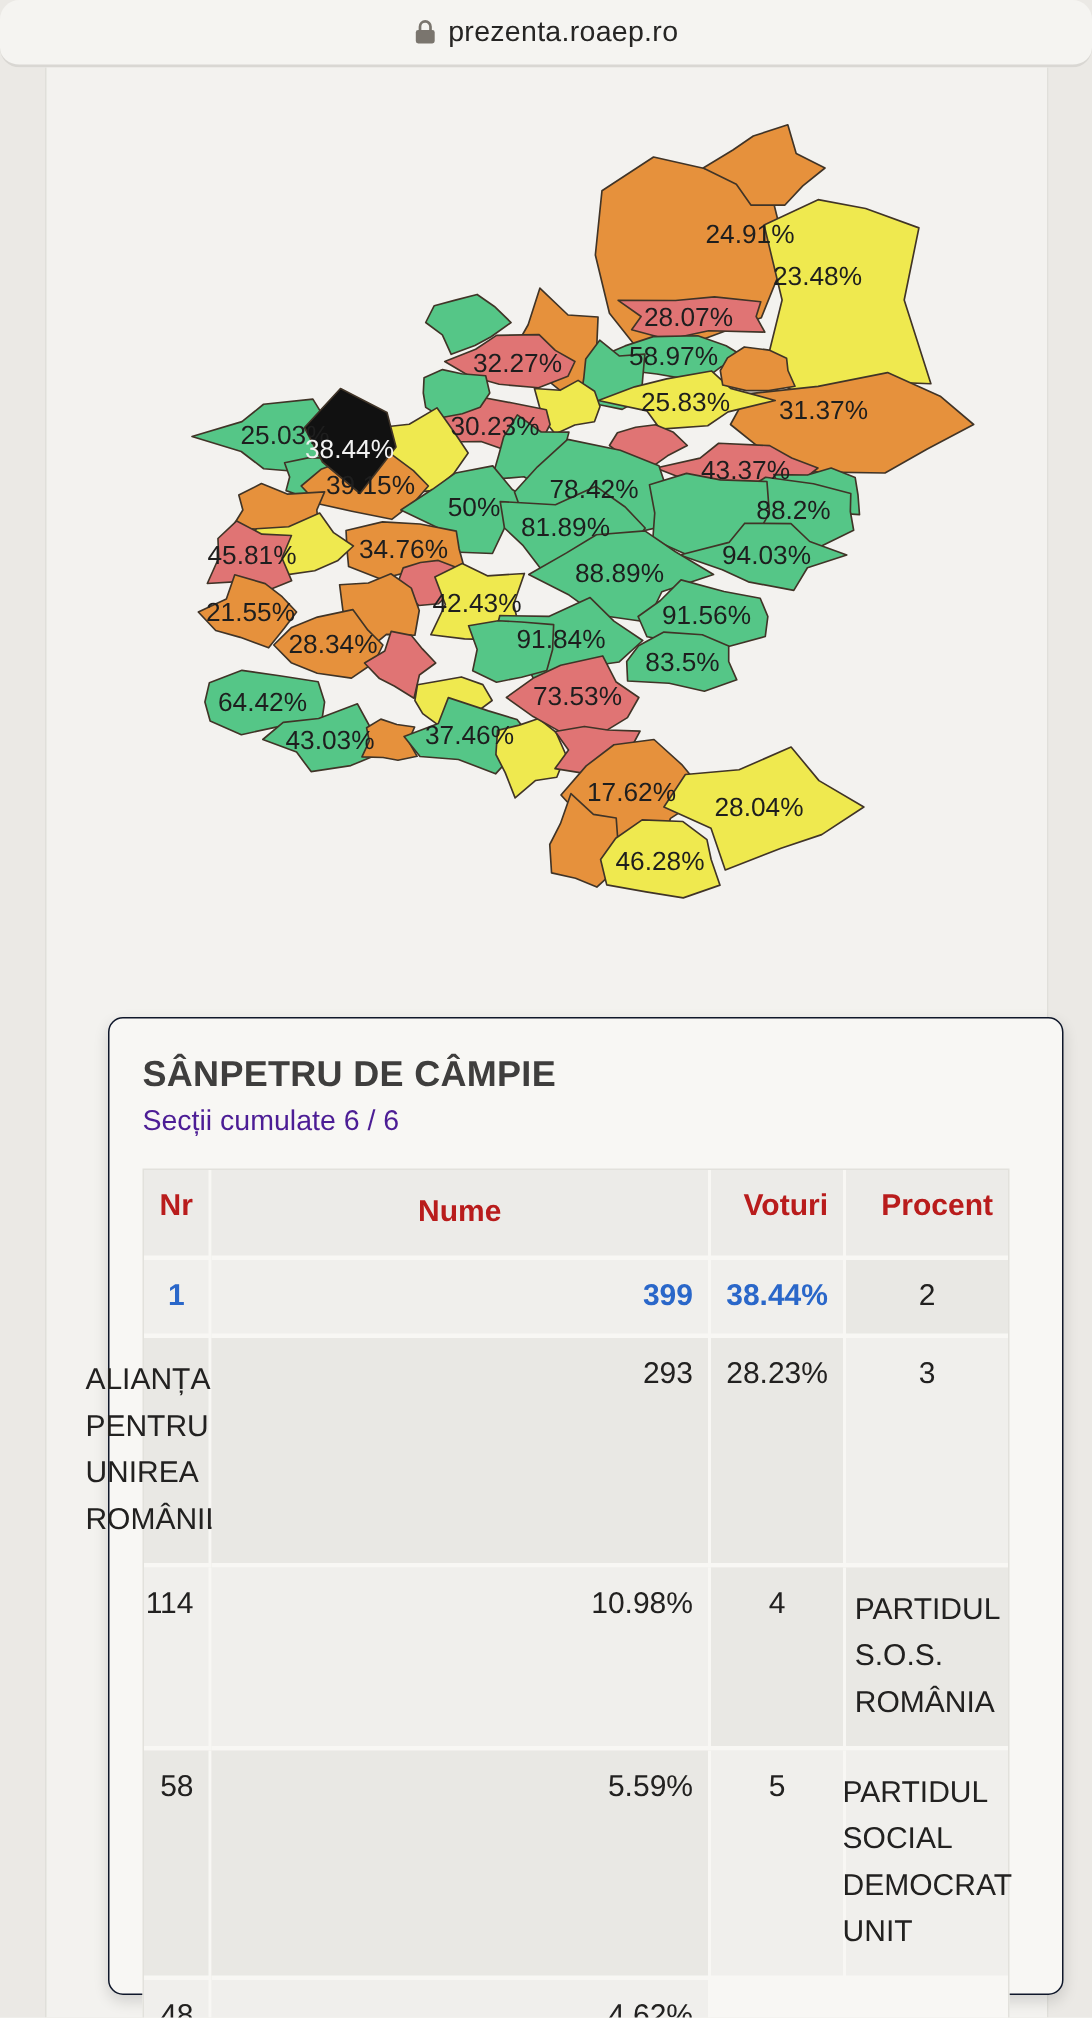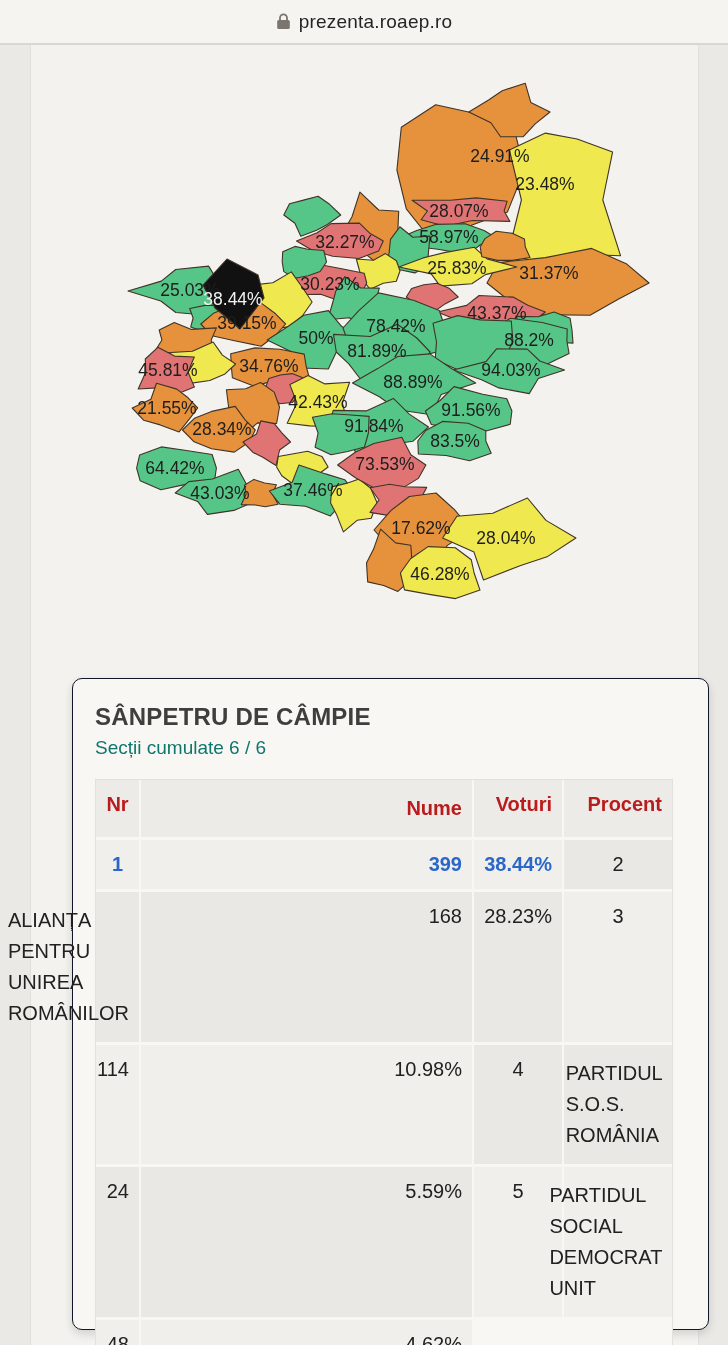--- a/index.html
+++ b/index.html
@@ -8,20 +8,21 @@
     background:#ebe9e5;
     font-family:"Liberation Sans","DejaVu Sans",sans-serif;
     -webkit-font-smoothing:antialiased;
   }
   
   .urlbar{
     position:absolute;left:0;top:0;width:728px;height:43px;
     background:#f5f4f1;border-bottom:2px solid #d9d7d3;
     display:flex;align-items:center;justify-content:center;gap:8px;
     z-index:30;
+    border-radius:13px;
   }
   .urlbar .lock{width:15px;height:17px;display:inline-block;}
   .urlbar .url{font-size:19px;color:#262524;font-weight:500;letter-spacing:.2px;}
   
   .page-col{
     position:absolute;left:30px;top:45px;width:667px;height:1300px;
     background:#f3f2ef;border-left:1px solid #e0dfda;border-right:1px solid #e0dfda;
     z-index:1;
   }
   
@@ -38,42 +39,42 @@
     position:absolute;left:72px;top:678px;width:637px;height:652px;
     background:#f8f7f4;border:1px solid #0f172a;border-radius:10px;
     box-shadow:0 4px 10px rgba(0,0,0,.14);
     z-index:10;box-sizing:border-box;
     padding:24px 0 0 22px;
   }
   .card h1{
     margin:0;font-size:24px;font-weight:700;color:#3f3e3d;letter-spacing:.2px;
   }
   .card .subtitle{
-    margin-top:6px;font-size:19px;color:#0f766e;
+    margin-top:6px;font-size:19px;color:#4c1d95;
   }
   .tbl{
     margin-top:20px;width:576px;
     display:grid;
     grid-template-columns:45px 333px 90px 108px;
     border:1px solid #e2e1dc;
     background:#f8f7f4;
   }
   .tbl .cell{
     background:#f0efec;
     border-right:2px solid #f8f7f4;
     border-bottom:3px solid #f8f7f4;
     padding:13px 10px;
     font-size:20px;color:#222120;
     box-sizing:border-box;
     display:flex;align-items:flex-start;
   }
   .tbl .cell:nth-child(4n){border-right:none;}
   .tbl .head{font-weight:700;color:#b91c1c;background:#ecebe8;}
   .tbl .c-nr{justify-content:center;}
-  .tbl .c-name{justify-content:flex-end;}
+  .tbl .c-name{justify-content:center;}
   .tbl .c-name .name-text{display:inline-block;max-width:285px;line-height:1.55;}
   .tbl .c-votes,.tbl .c-percent{justify-content:flex-end;text-align:right;}
   .tbl .row-alt{background:#e9e8e4;}
   .tbl .hl{color:#2a67c9;font-weight:700;}
   .tbl .more-cell{
     grid-column:1 / span 4;background:#f0efec;border-bottom:none;
     justify-content:center;padding:14px 0 22px 0;
     font-weight:700;color:#333;font-size:20px;letter-spacing:2px;
     cursor:pointer;
   }
@@ -196,30 +197,30 @@
       </div>
       <div class="cell head c-votes">Voturi</div>
       <div class="cell head c-percent">Procent</div>
       <div class="cell c-nr hl">1</div>
       <div class="cell c-votes hl">399</div>
       <div class="cell c-percent hl">38.44%</div>
       <div class="cell c-nr row-alt">2</div>
       <div class="cell c-name row-alt">
         <span class="name-text">ALIANȚA PENTRU UNIREA ROMÂNILOR</span>
       </div>
-      <div class="cell c-votes row-alt">168</div>
+      <div class="cell c-votes row-alt">293</div>
       <div class="cell c-percent row-alt">28.23%</div>
       <div class="cell c-nr">3</div>
       <div class="cell c-votes">114</div>
       <div class="cell c-percent">10.98%</div>
       <div class="cell c-nr row-alt">4</div>
       <div class="cell c-name row-alt">
         <span class="name-text">PARTIDUL S.O.S. ROMÂNIA</span>
       </div>
-      <div class="cell c-votes row-alt">24</div>
+      <div class="cell c-votes row-alt">58</div>
       <div class="cell c-percent row-alt">5.59%</div>
       <div class="cell c-nr">5</div>
       <div class="cell c-name">
         <span class="name-text">PARTIDUL SOCIAL DEMOCRAT UNIT</span>
       </div>
       <div class="cell c-votes">48</div>
       <div class="cell c-percent">4.62%</div>
       <div class="cell more-cell">...</div>
     </div>
 </div>

